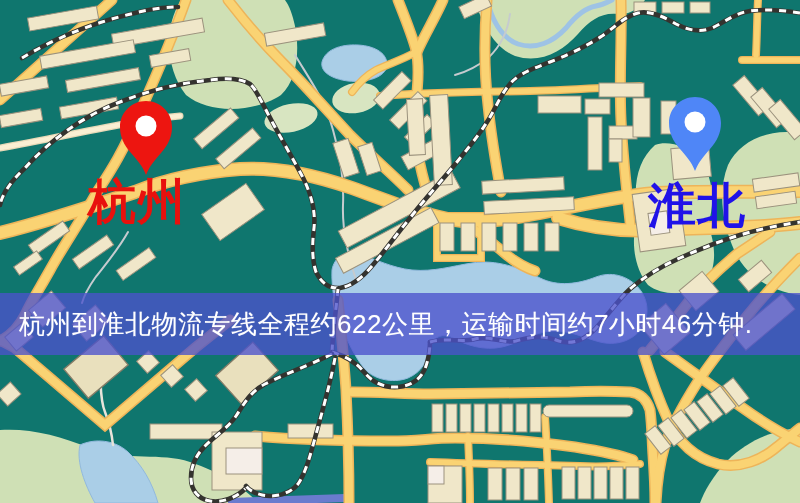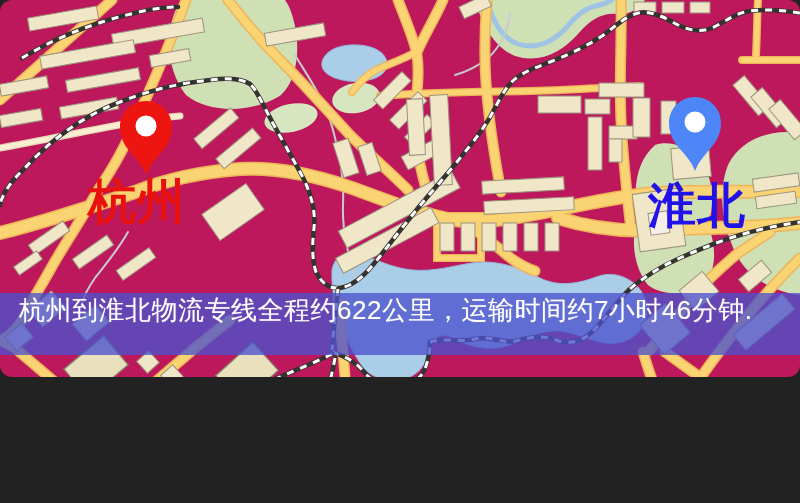--- a/index.html
+++ b/index.html
@@ -1,20 +1,19 @@
 <!DOCTYPE html>
 <html><head>
 <meta charset="utf-8">
 <style>
   html,body{margin:0;padding:0;background:#222;}
   .stage{
-    position:relative;width:800px;height:377px;overflow:hidden;
-    background:#be185d;
+    position:relative;width:800px;height:503px;overflow:hidden;
+    background:#0f766e;
     font-family:"Liberation Sans","DejaVu Sans",sans-serif;
-    border-radius:12px;
   }
   .map{position:absolute;left:0;top:0;filter:blur(.45px) saturate(1.03);}
   .overlay{position:absolute;left:0;top:0;}
   .park{fill:#CFE0B6;stroke:none;}
   .park2{fill:#D8E5C2;}
   .water{fill:#ABCEE6;stroke:#93B9DC;stroke-width:1;}
   .stream{fill:none;stroke:#9FC3E4;stroke-width:5;stroke-linecap:round;}
   .creek{fill:none;stroke:#C6CBCF;stroke-width:2;stroke-linecap:round;}
   .creek2{fill:none;stroke:#E8E3DA;stroke-width:2.5;stroke-linecap:round;}
   .rc{fill:none;stroke:#ECB45C;stroke-linecap:round;}  
@@ -27,21 +26,21 @@
   .bldh{fill:#E9E0BE;stroke:#857D69;stroke-width:1.3;}
   .notch{fill:#F5EEE8;stroke:#9B927E;stroke-width:1;}
   .rail-c{fill:none;stroke:#34332F;stroke-width:4.6;stroke-linecap:round;}
   .rail-d{fill:none;stroke:#FFFFFF;stroke-width:3;stroke-dasharray:7 7;}
   .pin-hole{fill:#FFFFFF;}
   .city-label{font-size:48px;font-weight:600;letter-spacing:1px;text-anchor:middle;
     font-family:"Liberation Sans","DejaVu Sans",sans-serif;}
   .banner{
     position:absolute;left:0;top:293px;width:800px;height:62px;
     background:rgba(76,82,204,0.78);
-    display:flex;align-items:flex-start;
+    display:flex;align-items:center;
   }
   .banner span{
     color:#FFFFFF;font-size:26px;letter-spacing:.5px;padding-left:19px;
     white-space:nowrap;text-shadow:0 0 1px rgba(255,255,255,.35);
   }
 </style>
 </head>
 <body>
 
 <div class="stage">

